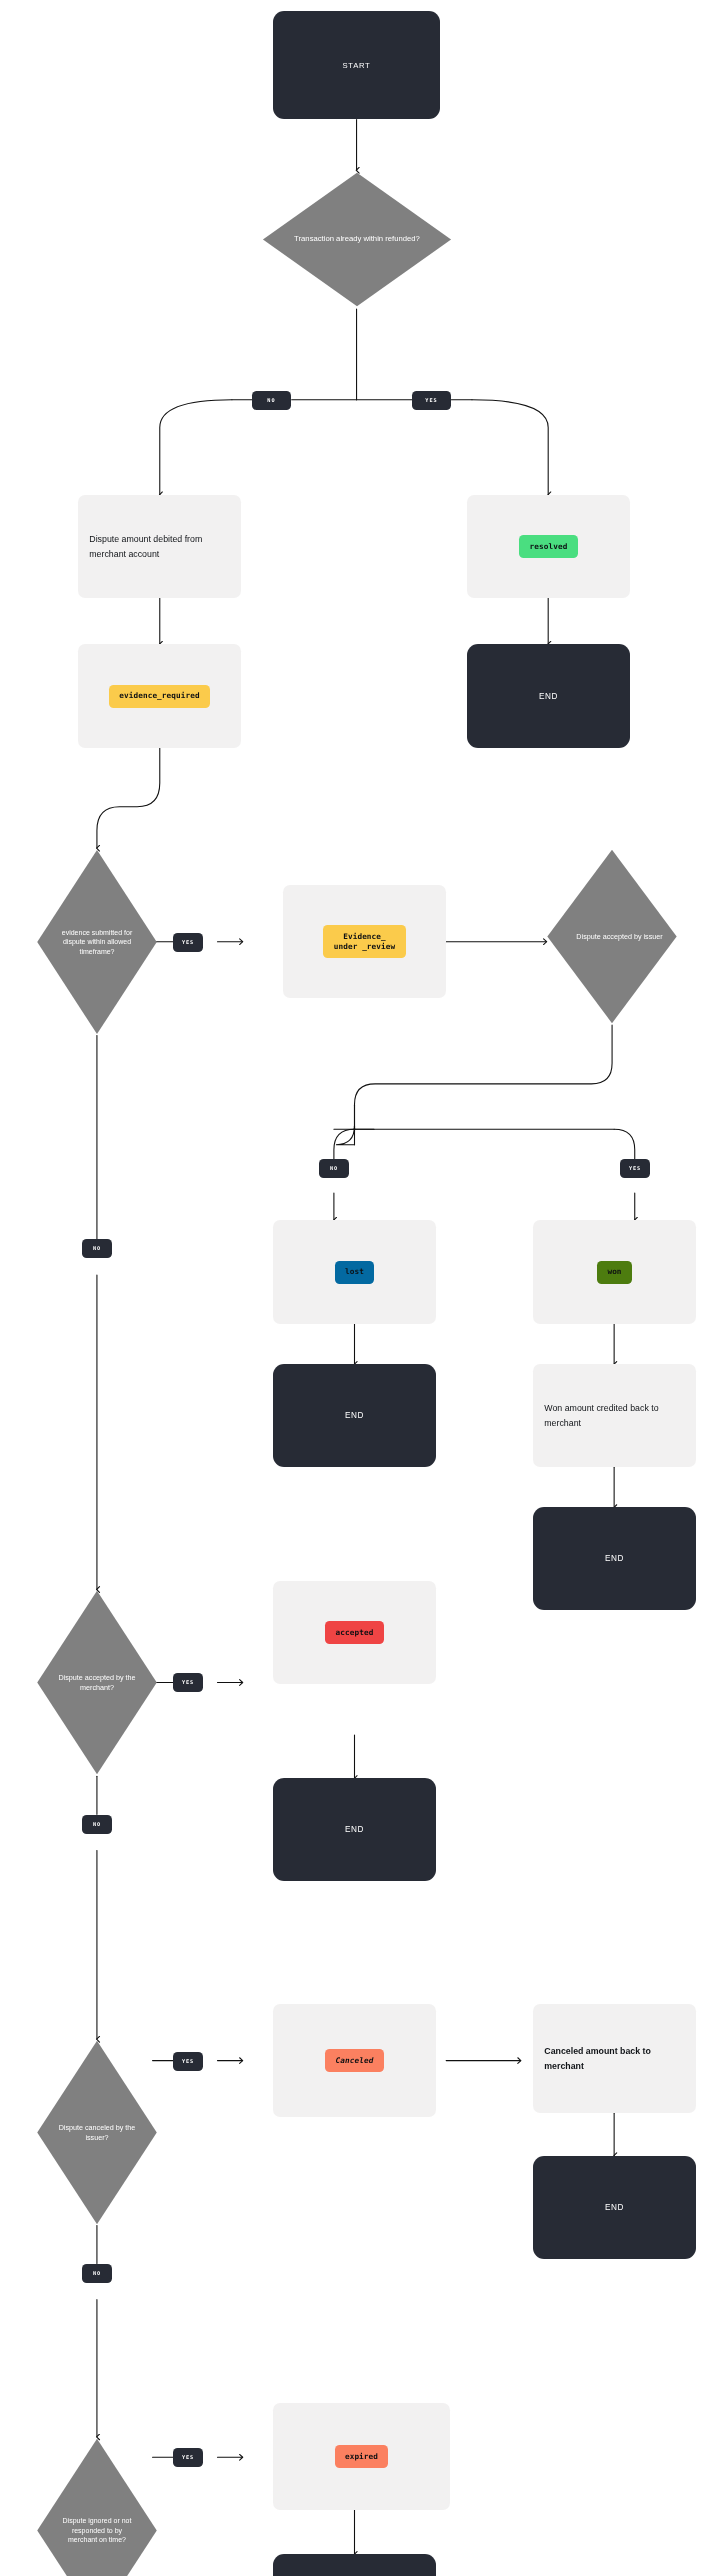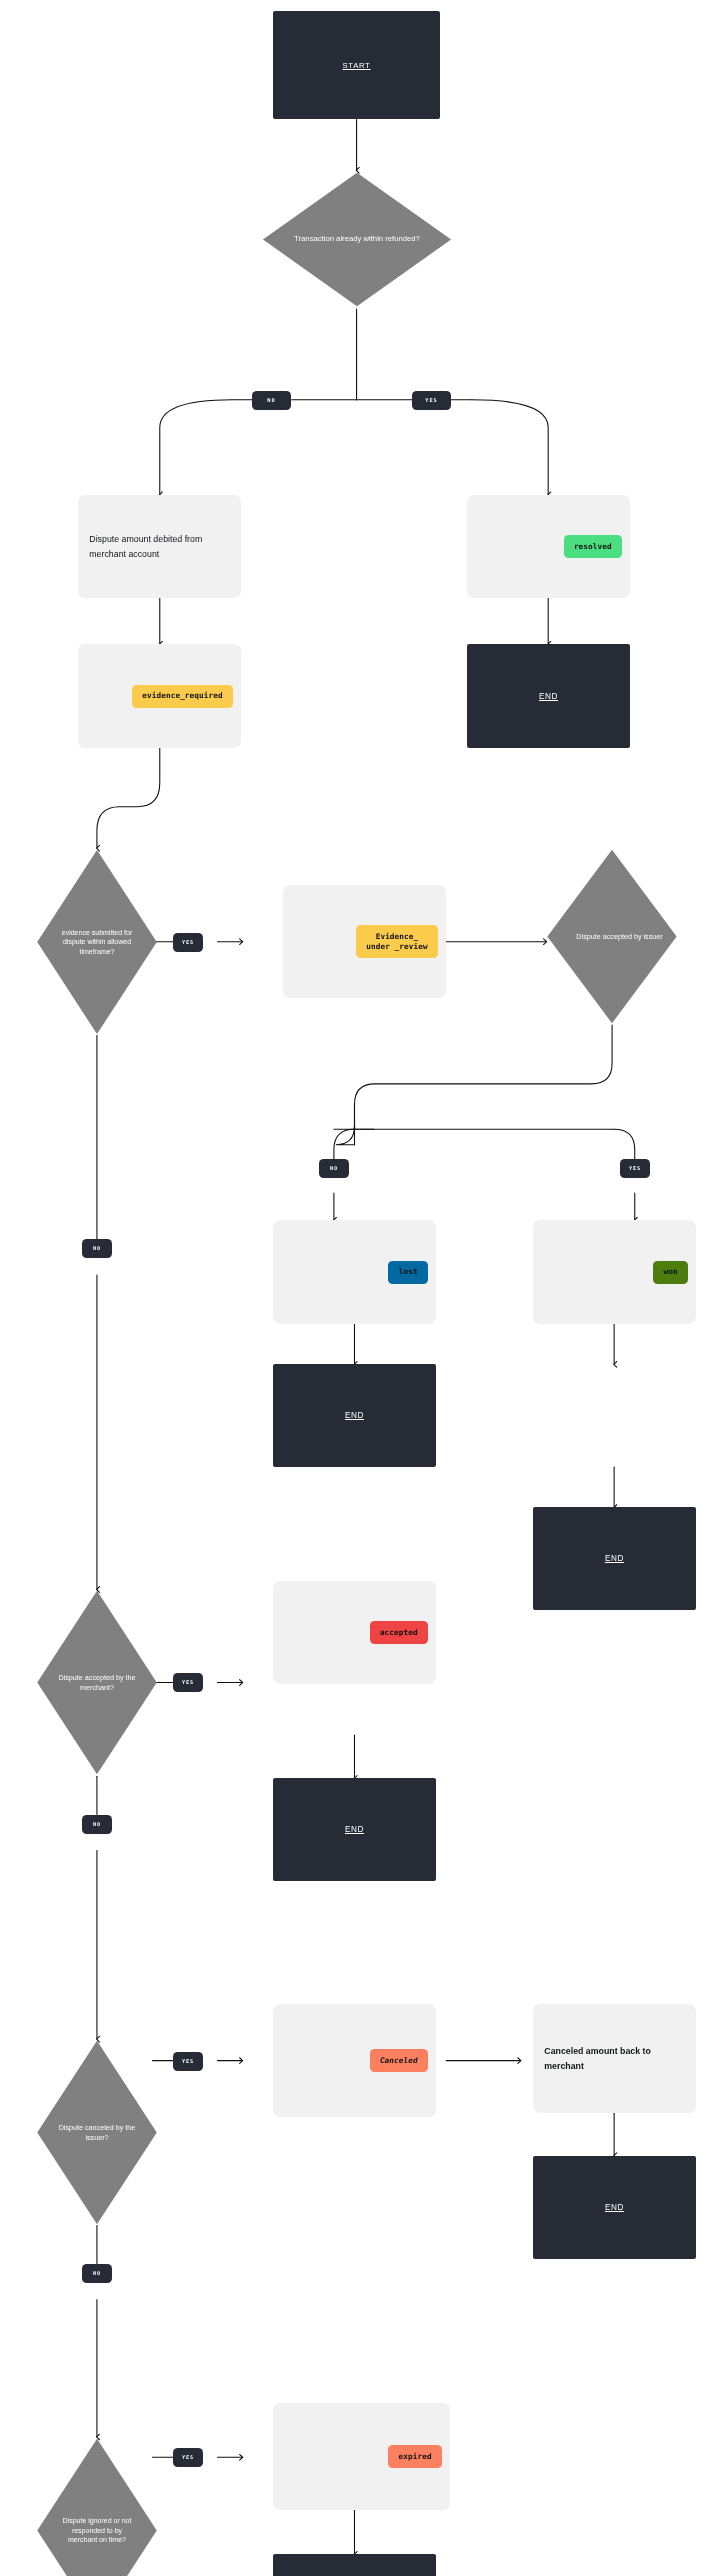--- a/index.html
+++ b/index.html
@@ -4,43 +4,43 @@
 <style>
   html,body{margin:0;padding:0;background:#fff;}
   body{font-family:"Liberation Sans",sans-serif;}
   #stage{position:relative;width:709px;height:2720px;background:#ffffff;overflow:hidden;}
   #edges{position:absolute;left:0;top:0;width:709px;height:2720px;pointer-events:none;}
 
   .node{position:absolute;box-sizing:border-box;}
 
   
   .terminal{
-    background:#272b35;border-radius:2px;
+    background:#272b35;border-radius:11px;
     display:flex;align-items:center;justify-content:center;
-    color:#ffffff;font-size:8.2px;letter-spacing:0.6px;text-decoration:underline;
+    color:#ffffff;font-size:8.2px;letter-spacing:0.6px;
   }
   .terminal.start{font-size:7.7px;letter-spacing:0.7px;}
 
   
   .diamond{
     background:#808080;
     display:flex;align-items:center;justify-content:center;
     text-align:center;color:#ffffff;font-size:7.7px;line-height:1.34;
     padding:0 5.2px;
   }
   .diamond .dtext{position:relative;z-index:2;max-width:78%;}
 
   
   .card{
     background:#f2f1f1;border-radius:7.2px;
     display:flex;align-items:center;
     padding:0 11.3px;
     color:#111418;font-size:8.8px;line-height:1.62;
   }
-  .card.centerbadge{justify-content:flex-end;padding:8px;}
+  .card.centerbadge{justify-content:center;padding:8px;}
 
   
   .badge{
     display:inline-flex;align-items:center;justify-content:center;
     border-radius:4.6px;
     font-family:"DejaVu Sans Mono","Liberation Mono",monospace;
     font-size:7.7px;font-weight:700;color:#0d0f12;
     padding:6.7px 10.3px;line-height:1.25;text-align:center;white-space:pre-line;
     letter-spacing:0.1px;
   }
@@ -229,20 +229,23 @@
   </div>
 
   <div class="node card centerbadge" style="left:533px;top:1220px;width:163px;height:104px;">
     <span class="badge" style="background:#4d7c0f;">won</span>
   </div>
 
   <div class="node terminal" style="left:273px;top:1364px;width:163px;height:103px;">
     <span>END</span>
   </div>
 
+  <div class="node card" style="left:533px;top:1364px;width:163px;height:103px;">
+    <span>Won amount credited back to merchant</span>
+  </div>
 
   <div class="node terminal" style="left:533px;top:1507px;width:163px;height:103px;">
     <span>END</span>
   </div>
 
   <div class="node diamond" style="left:36px;top:1589px;width:122px;height:187px;font-size:7.2px;
               clip-path:polygon(50% 1%,99% 50%,50% 99%,1% 50%);">
     <div class="dtext" style="max-width:72%;">Dispute accepted by the merchant?</div>
   </div>
 

